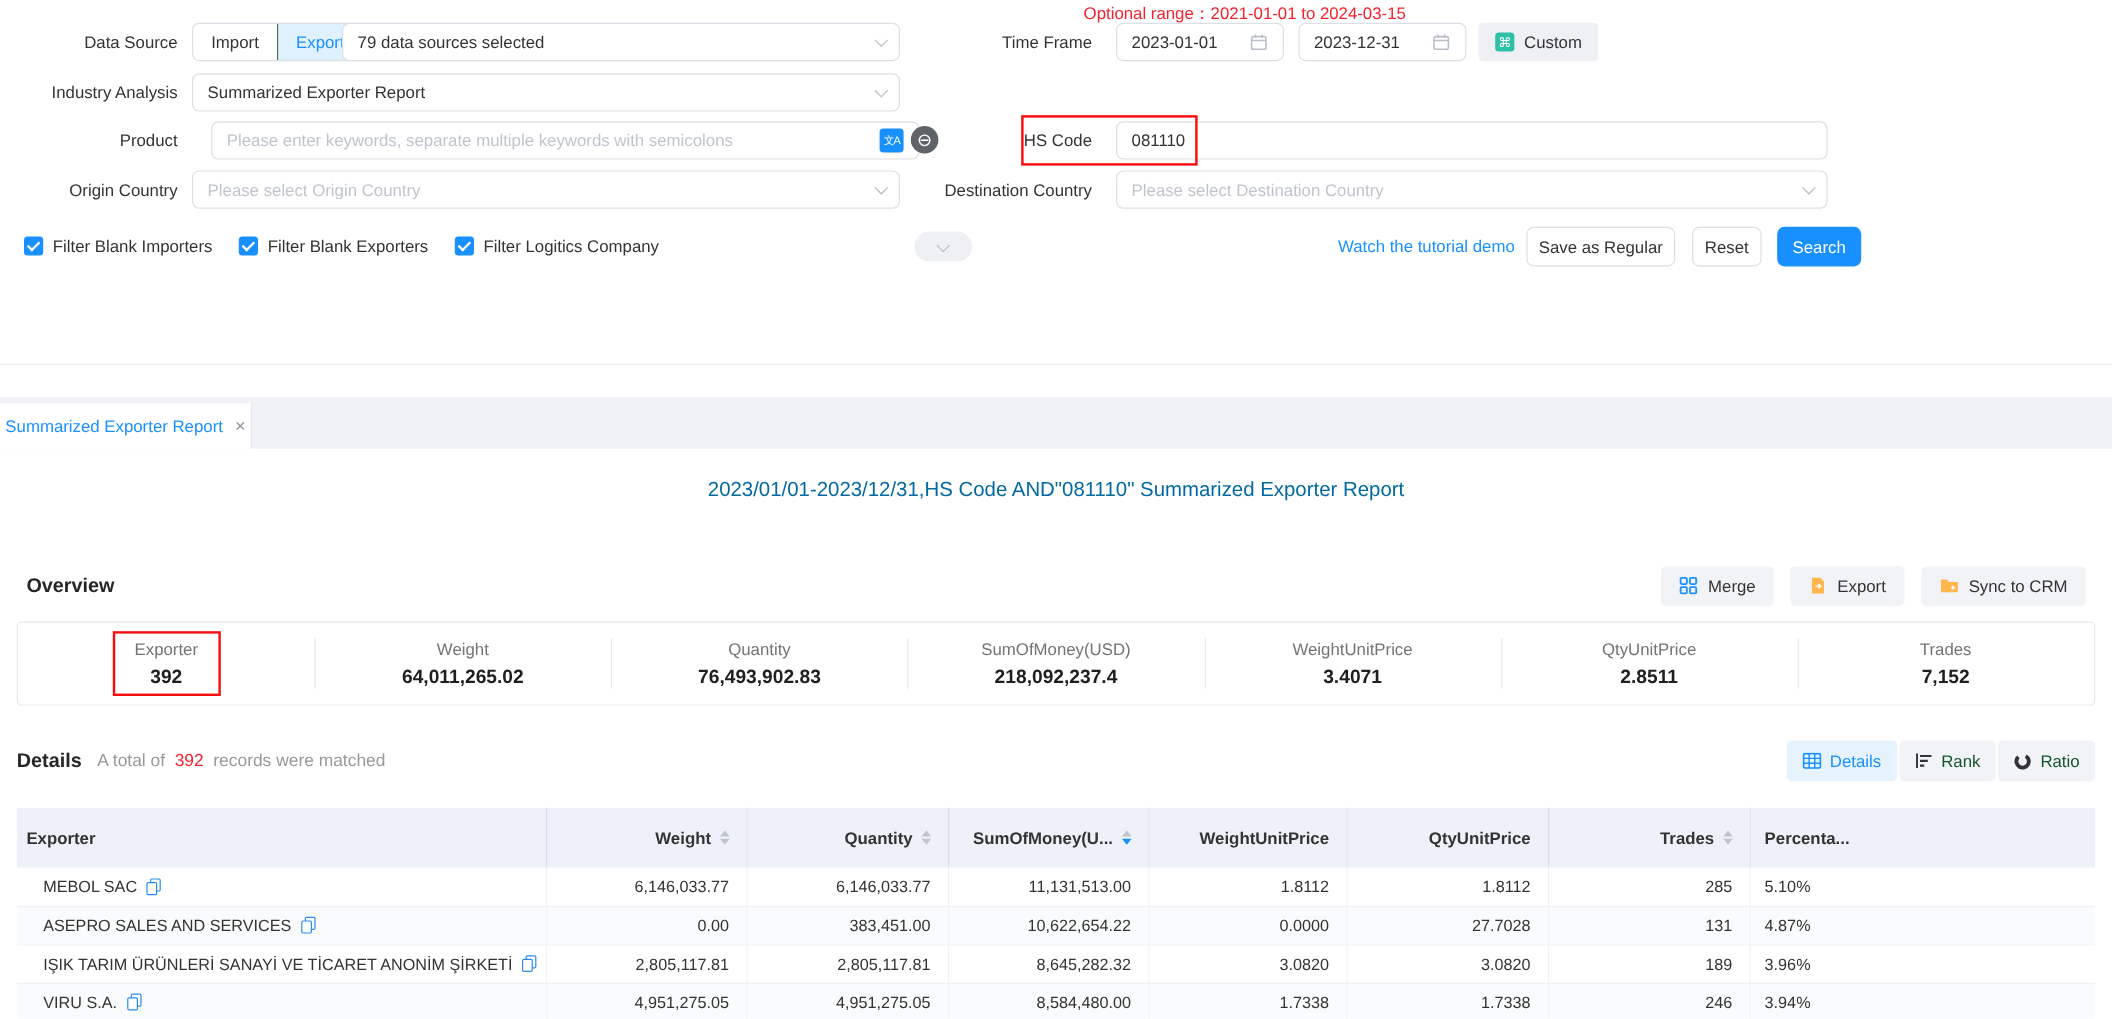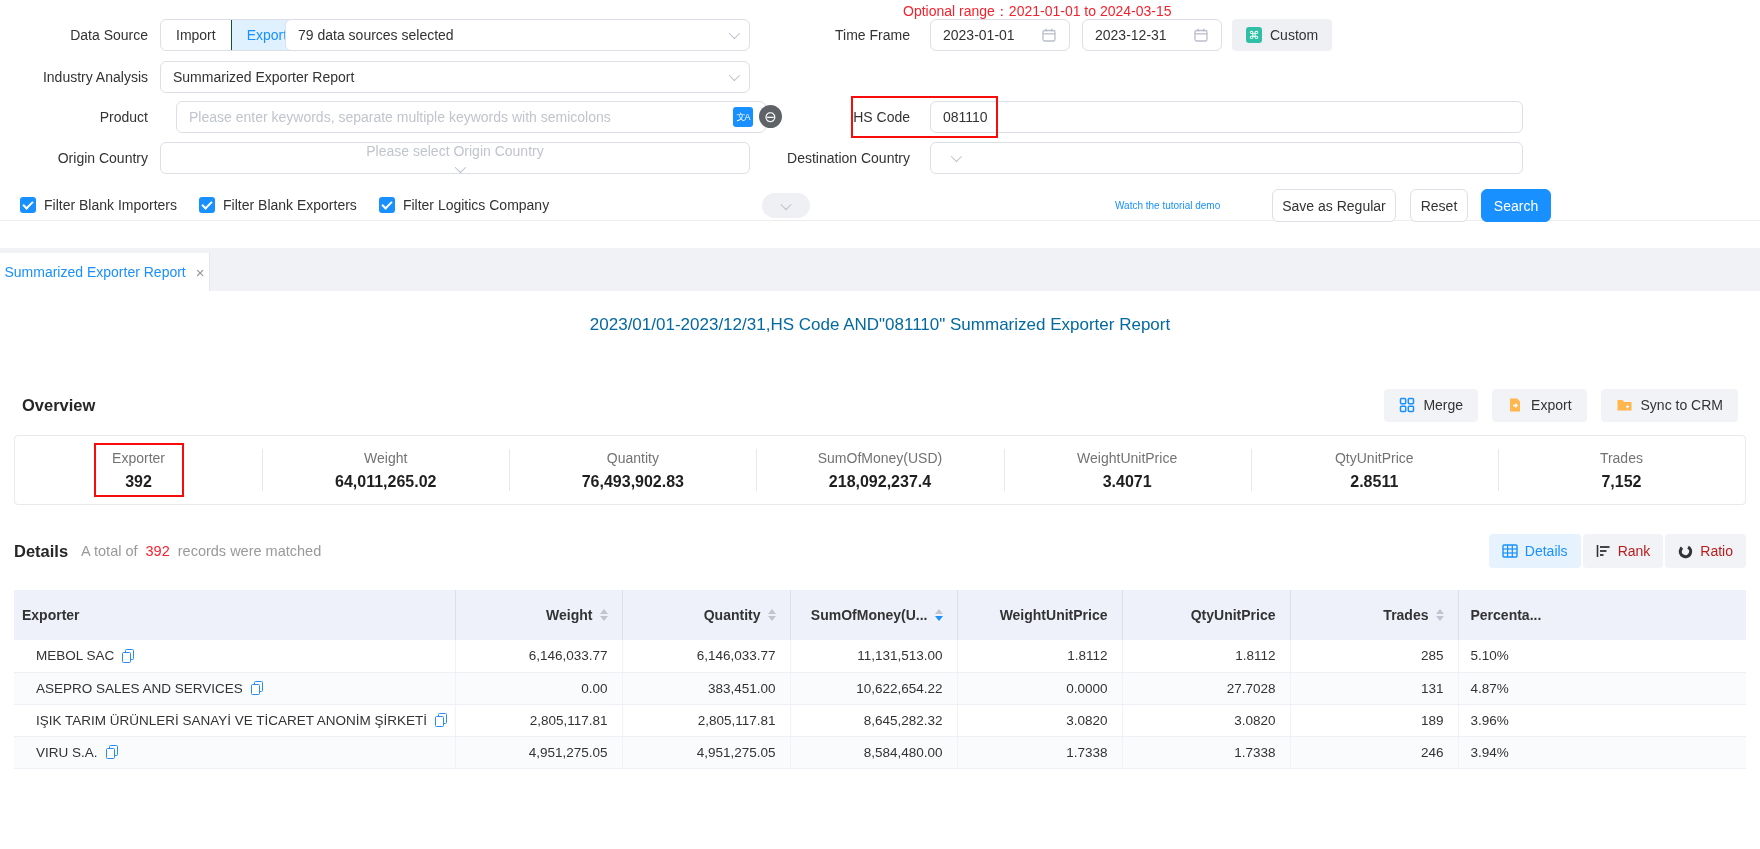--- a/index.html
+++ b/index.html
@@ -1,21 +1,21 @@
 <!DOCTYPE html>
 <html><head>
 <meta charset="utf-8">
 <style>
   * { margin:0; padding:0; box-sizing:border-box; }
   html,body { width:1760px; height:849px; overflow:hidden; background:#fff;
     font-family:"Liberation Sans","DejaVu Sans",sans-serif; color:#333; font-size:14px; }
   #app { position:relative; width:1760px; height:849px; }
 
   
-  .filter-panel { position:relative; height:221px; background:#fff; border-bottom:1px solid #ededed; }
+  .filter-panel { position:relative; height:304px; background:#fff; border-bottom:1px solid #ededed; }
   .flabel { position:absolute; height:32px; line-height:32px; font-size:14px; color:#333; text-align:right; }
   .ctl { position:absolute; height:32px; border:1px solid #dcdfe6; border-radius:6px; background:#fff;
          display:flex; align-items:center; padding:0 12px; }
   .ctl .ph { color:#c0c4cc; font-size:14px; flex:1; white-space:nowrap; overflow:hidden; }
   .ctl .val { color:#333; font-size:14px; flex:1; }
   .chev { width:8px; height:8px; border-right:1.5px solid #b9bfc9; border-bottom:1.5px solid #b9bfc9;
           transform:rotate(45deg) translateY(-2px); flex:none; margin-left:8px; }
   .opt-range { position:absolute; left:903px; top:3px; color:#f5222d; font-size:14px; }
 
   .seg { position:absolute; left:160px; top:19px; height:32px; display:flex; border:1px solid #dcdfe6;
@@ -47,21 +47,21 @@
   .chk-row { position:absolute; left:20px; top:197px; display:flex; gap:22px; }
   .chk { display:flex; align-items:center; gap:8px; cursor:pointer; }
   .chk-box { position:relative; width:16px; height:16px; border-radius:3px; background:#1890ff; flex:none; }
   .chk-box::after { content:""; position:absolute; left:5px; top:2px; width:4px; height:8px;
                     border-right:2px solid #fff; border-bottom:2px solid #fff; transform:rotate(45deg); }
   .collapse-pill { position:absolute; left:762px; top:193px; width:48px; height:25px; background:#eef0f4;
                    border-radius:13px; display:flex; align-items:center; justify-content:center; cursor:pointer; }
   .collapse-pill .chev { margin:0; transform:rotate(45deg) translate(-1px,-1px); }
 
   .tutorial-link { position:absolute; left:1115px; top:189px; height:33px; line-height:33px;
-                   color:#1890ff; font-size:10px; cursor:pointer; }
+                   color:#1890ff; font-size:14px; cursor:pointer; }
   .btn { position:absolute; top:189px; height:33px; border:1px solid #dcdfe6; border-radius:6px; background:#fff;
          display:flex; align-items:center; justify-content:center; font-size:14px; color:#333; cursor:pointer; }
   .btn-save { left:1272px; width:124px; }
   .btn-reset { left:1410px; width:58px; }
   .btn-search { left:1481px; width:70px; background:#1890ff; border-color:#1890ff; color:#fff; }
 
   
   .tab-strip { margin-top:27px; height:43px; background:#f0f2f5; position:relative; }
   .tab { position:absolute; left:0; bottom:0; width:210px; height:38px; background:#fff;
          border-right:1px solid #e4e7ed; display:flex; align-items:center; justify-content:center; gap:10px; cursor:pointer; }
@@ -82,21 +82,21 @@
   .stat { flex:1; position:relative; display:flex; flex-direction:column; align-items:center; justify-content:center; gap:7px; }
   .stat + .stat::before { content:""; position:absolute; left:0; top:13px; bottom:13px; width:1px; background:#e8e8e8; }
   .stat-label { font-size:14px; color:#737373; }
   .stat-value { font-size:16px; font-weight:bold; color:#1f1f1f; }
   .stat-red-box { left:50%; transform:translateX(-50%); top:7px; width:90px; height:54px; }
 
   .details-row { margin:28px 14px 0; height:36px; display:flex; align-items:center; }
   .details-summary { margin-left:13px; font-size:14.5px; color:#999; display:flex; gap:5px; align-items:baseline; }
   .summary-count { color:#f5222d; padding:0 3px; }
   .view-btns { margin-left:auto; display:flex; gap:2px; }
-  .view-btn { height:34px; border-radius:4px; background:#f2f3f7; color:#b91c1c; display:flex; align-items:center;
+  .view-btn { height:34px; border-radius:4px; background:#f2f3f7; color:#14532d; display:flex; align-items:center;
               gap:7px; padding:0 13px; font-size:14px; cursor:pointer; }
   .view-btn.active { background:#e6f3ff; color:#1890ff; }
 
   
   table.data { margin:21px 14px 0; width:1732px; border-collapse:collapse; table-layout:fixed; }
   thead th { height:50px; background:#eef1f9; font-size:14px; font-weight:bold; color:#333;
              padding:0 14px; white-space:nowrap; overflow:hidden; }
   thead th:not(:last-child) { border-right:1px solid #d9dfec; }
   .th-inner { display:flex; align-items:center; gap:7px; }
   .th-right .th-inner { justify-content:flex-end; }
@@ -172,26 +172,27 @@
       <span class="trans-icon"></span>
     </div>
     <div class="syn-icon"></div>
     <div class="flabel" style="left:790px;top:101px;width:130px;padding-right:10px;">HS Code</div>
     <div class="ctl" style="left:930px;top:101px;width:593px;">
       <input class="txt" value="081110" style="">
     </div>
     <div class="red-box hs-red-box"></div>
 
     <div class="flabel" style="left:0;top:142px;width:148px;">Origin Country</div>
-    <div class="ctl" style="left:160px;top:142px;width:590px;flex-direction:column;">
+    <div class="ctl" style="left:160px;top:142px;width:590px;">
       <span class="ph">Please select Origin Country</span>
       <span class="chev"></span>
     </div>
     <div class="flabel" style="left:750px;top:142px;width:170px;padding-right:10px;">Destination Country</div>
     <div class="ctl" style="left:930px;top:142px;width:593px;">
+      <span class="ph">Please select Destination Country</span>
       <span class="chev"></span>
     </div>
 
     <div class="chk-row">
       <div class="chk">
         <span class="chk-box"></span>
         <span>Filter Blank Importers</span>
       </div>
       <div class="chk">
         <span class="chk-box"></span>

